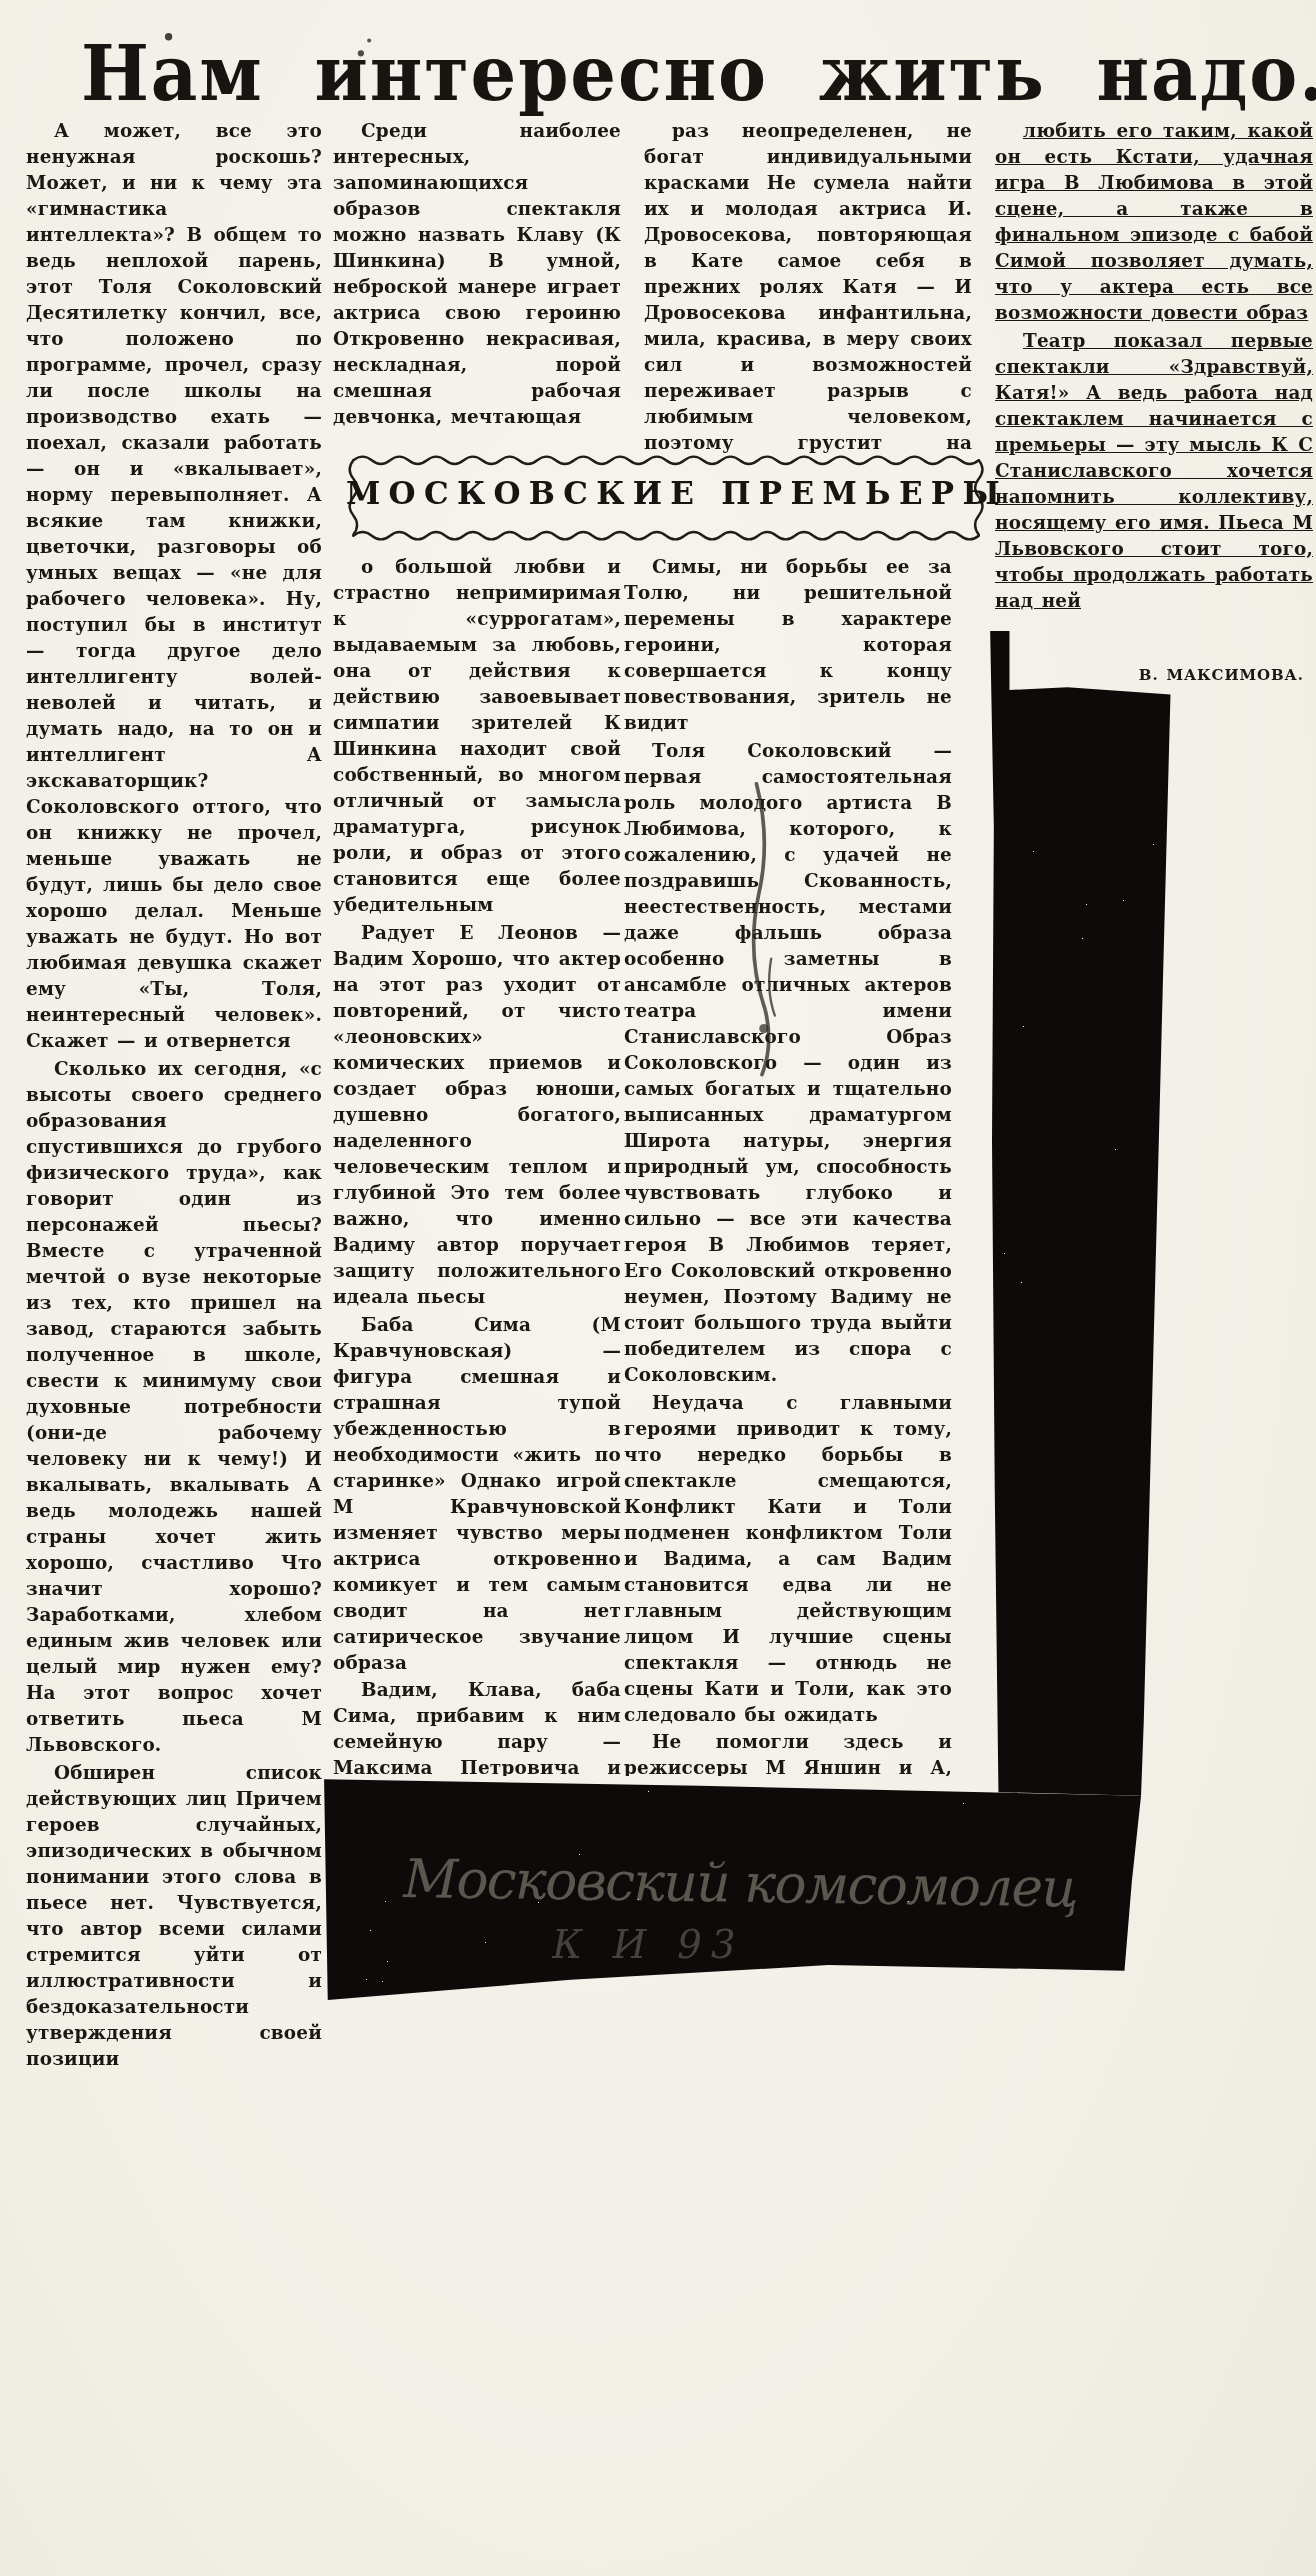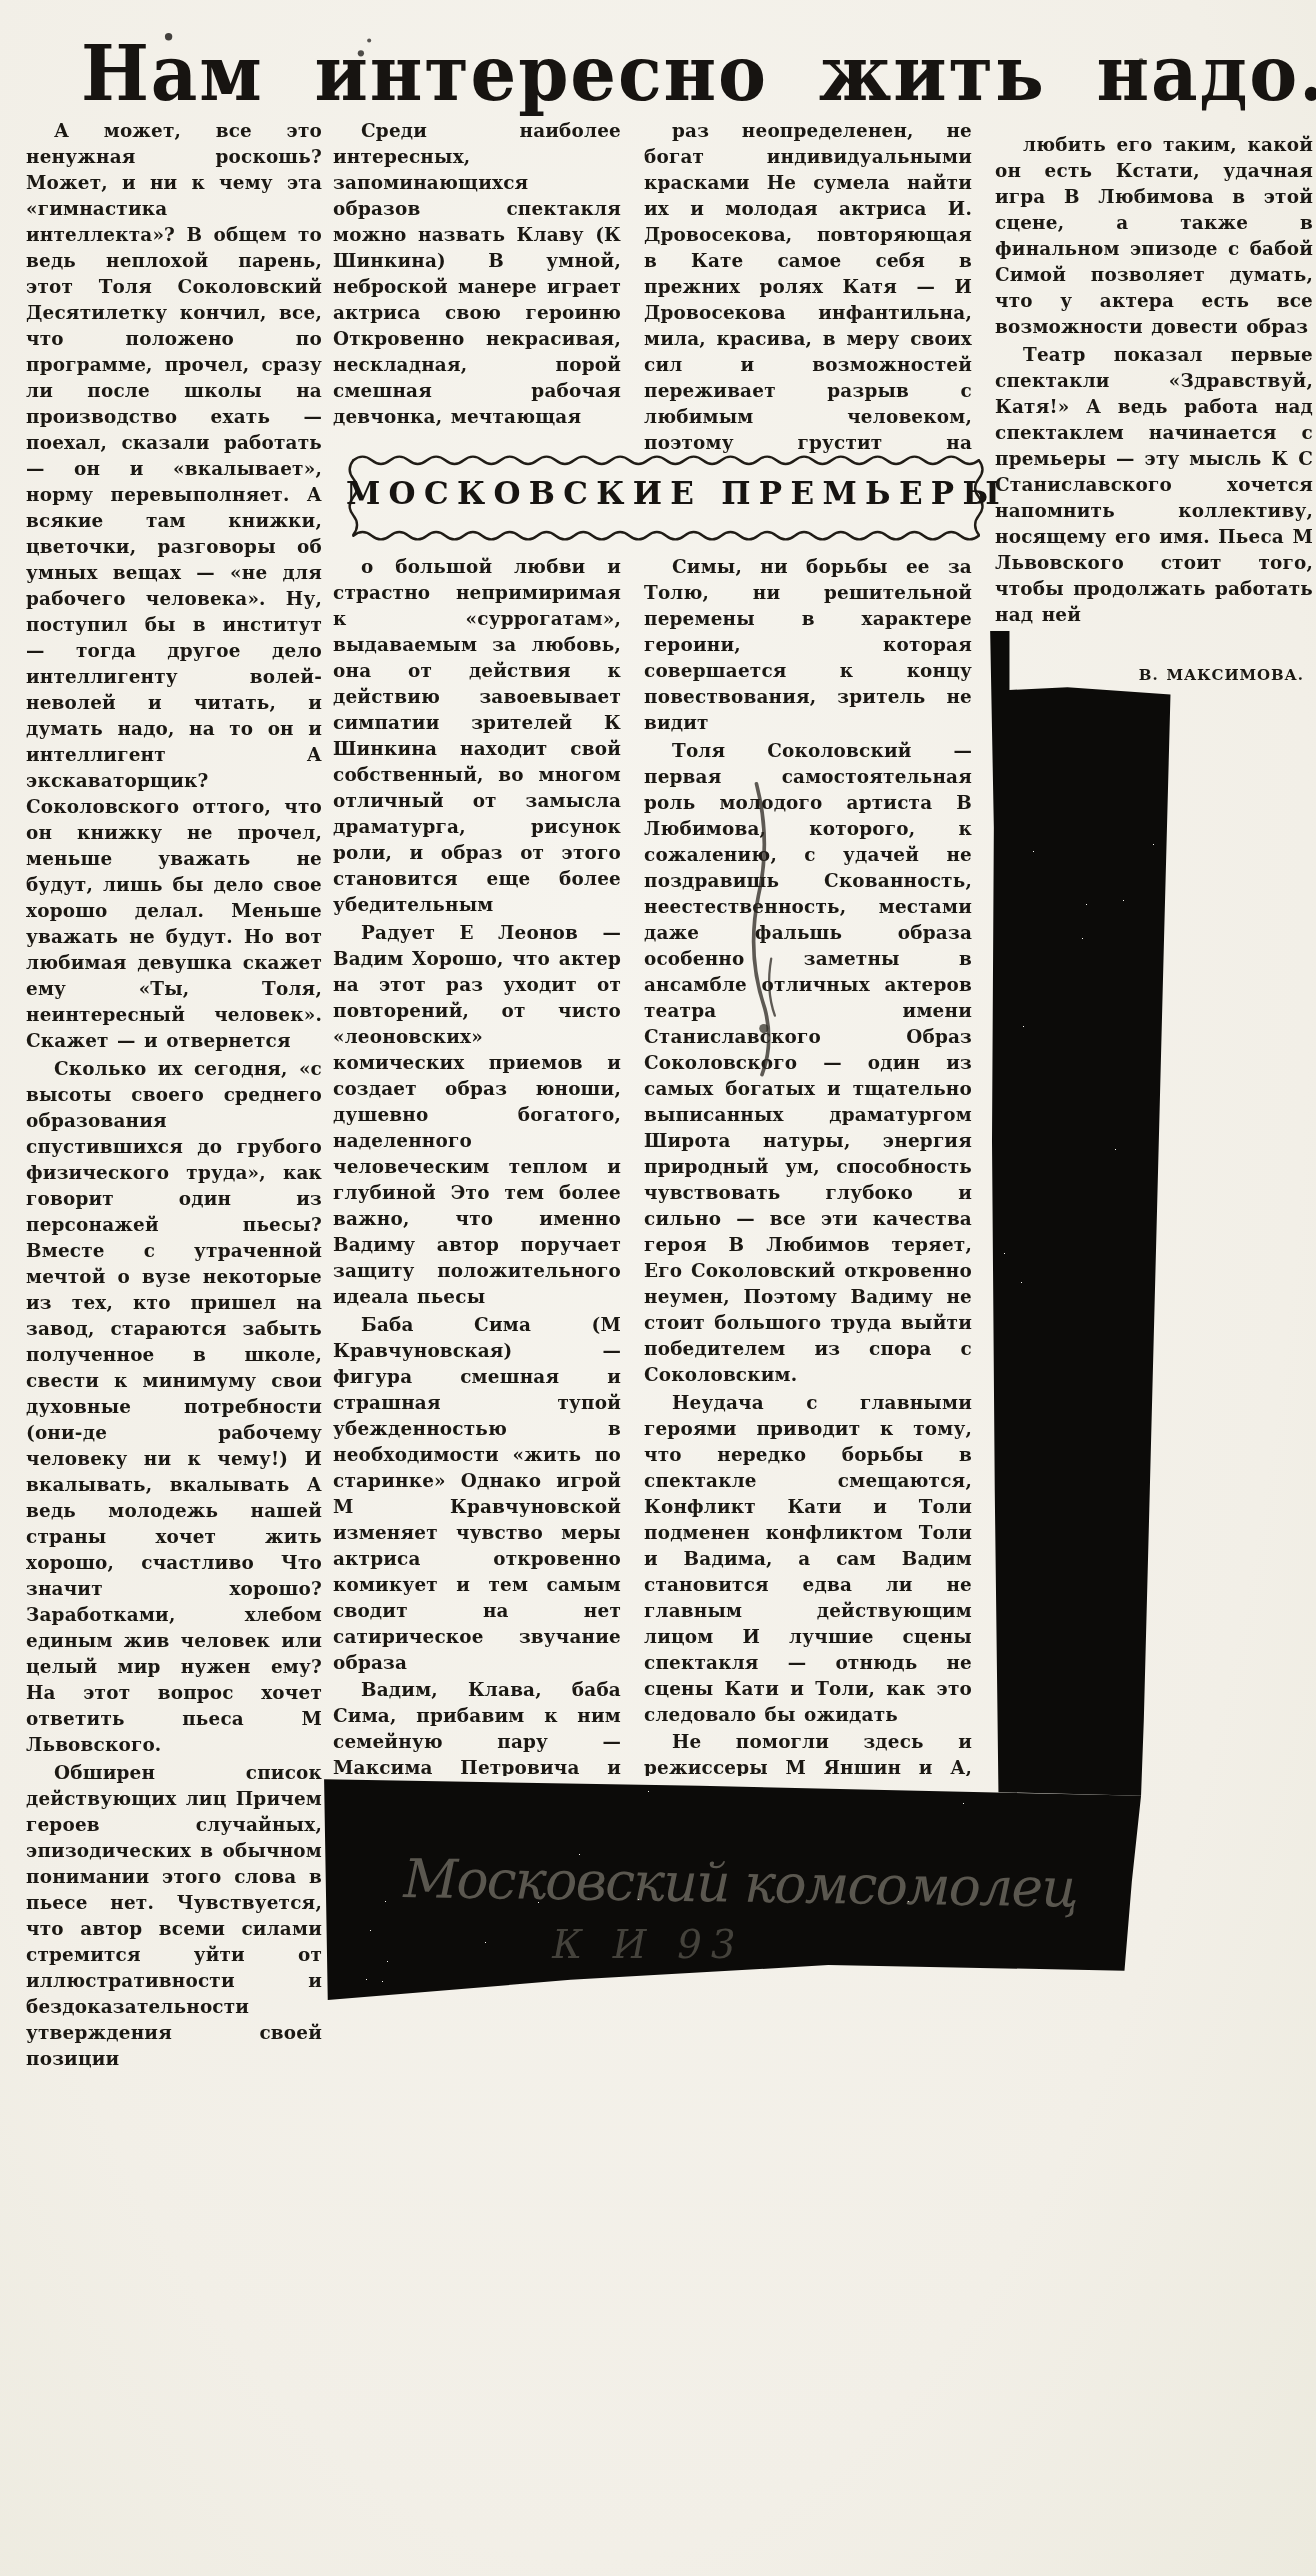--- a/index.html
+++ b/index.html
@@ -23,22 +23,22 @@
   .col p{margin:0 0 0 0;text-indent:28px;}
   .col p + p{margin-top:1.8px;}
   .col p.dropcap{text-indent:0;}
   .col p.dropcap::first-letter{
     font-size:52px;float:left;line-height:.78;padding:4.6px 6.4px 0 0;font-weight:bold;
   }
   #col1{left:26px;top:118px;width:296px;height:2455px;}
   #col2a{left:333px;top:118px;width:288px;height:337px;}
   #col2b{left:333px;top:554px;width:288px;height:1222px;}
   #col3a{left:644px;top:118px;width:328px;height:337px;}
-  #col3b{left:644px;top:554px;width:328px;height:1222px;}
-  #col4{left:995px;top:132px;width:318px;height:589px;}
+  #col3b{left:624px;top:554px;width:328px;height:1222px;}
+  #col4{left:995px;top:118px;width:318px;height:589px;text-decoration:underline;}
   .byline{
     text-align:right;font-size:15px;font-weight:bold;letter-spacing:0.9px;
     margin-top:11px;padding-right:9.2px;text-indent:0;
   }
   .premiere-box{position:absolute;left:346px;top:451px;width:642px;height:94px;}
   .premiere-box svg{position:absolute;left:0;top:0;}
   .box-label{
     position:absolute;left:0;right:0;top:24px;text-align:right;
     font-size:31px;font-weight:bold;letter-spacing:8.3px;white-space:nowrap;
     color:#171411;

